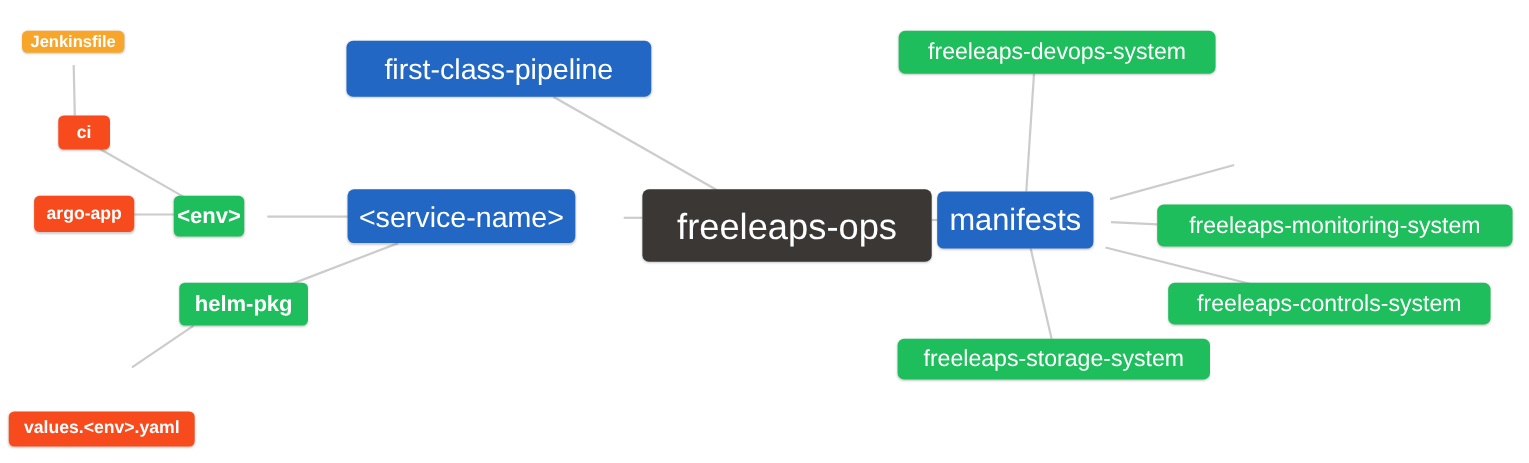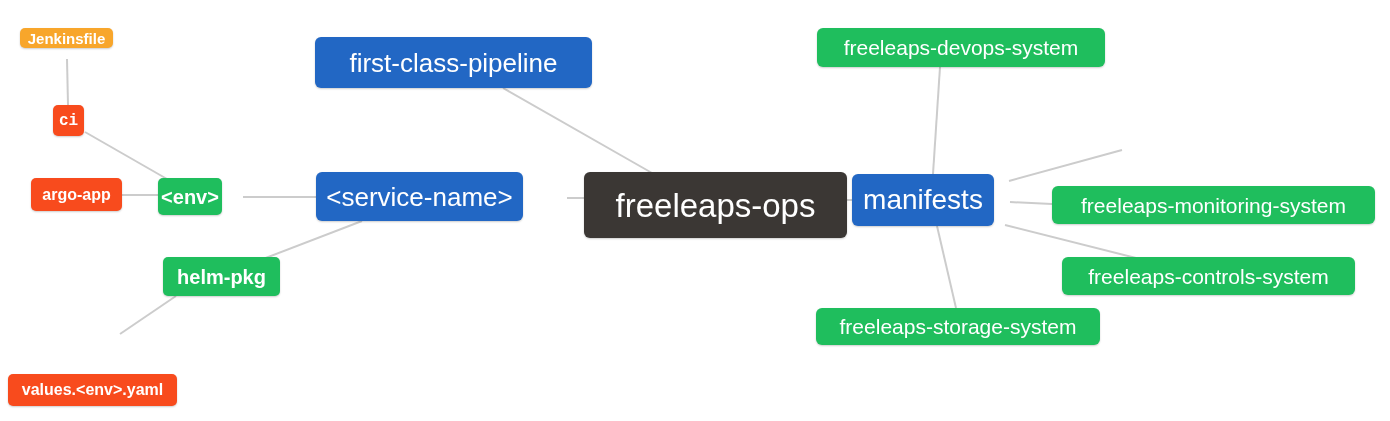--- a/index.html
+++ b/index.html
@@ -40,21 +40,21 @@
     <line x1="847" y1="200" x2="852" y2="200"></line>
     <line x1="933" y1="174" x2="940" y2="67"></line>
     <line x1="1009" y1="181" x2="1122" y2="150"></line>
     <line x1="1010" y1="202" x2="1052" y2="204"></line>
     <line x1="1005" y1="225" x2="1136" y2="258"></line>
     <line x1="937" y1="226" x2="956" y2="308"></line>
   </svg>
 
   <div class="node orange small" style="left:20px;top:28px;width:93px;height:20px;font-size:15px;">Jenkinsfile</div>
 
-  <div class="node red small" style="left:53px;top:105px;width:31px;height:31px;font-size:16px;font-family:Liberation Mono, monospace;">ci</div>
+  <div class="node red small" style="left:53px;top:105px;width:47px;height:31px;font-size:16px;">ci</div>
 
   <div class="node red small" style="left:31px;top:178px;width:91px;height:33px;font-size:16px;">argo-app</div>
 
   <div class="node green small" style="left:158px;top:178px;width:64px;height:37px;font-size:20px;">&lt;env&gt;</div>
 
   <div class="node green small" style="left:147px;top:257px;width:117px;height:39px;font-size:20px;margin-left:16px;">helm-pkg</div>
 
   <div class="node red small" style="left:8px;top:334px;width:169px;height:32px;font-size:16px;margin-top:40px;">values.&lt;env&gt;.yaml</div>
 
   <div class="node blue" style="left:315px;top:37px;width:277px;height:51px;font-size:26px;">first-class-pipeline</div>

